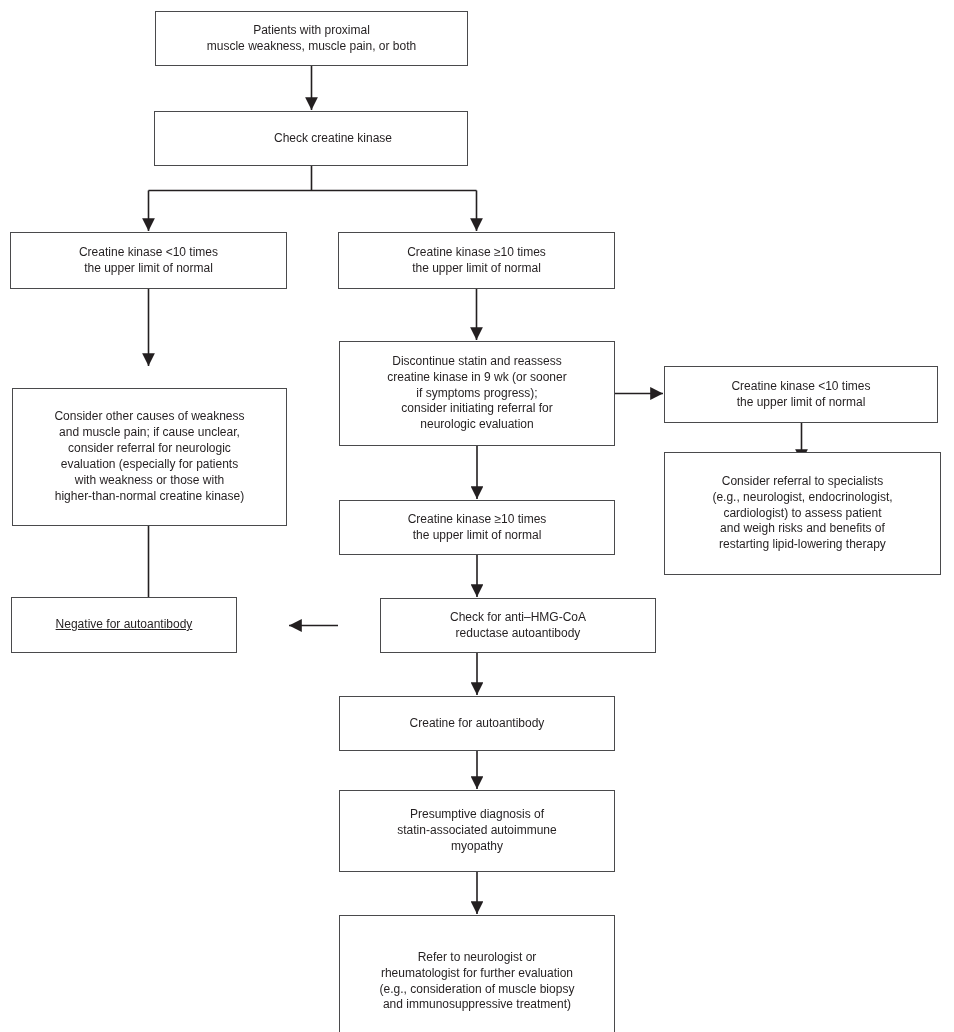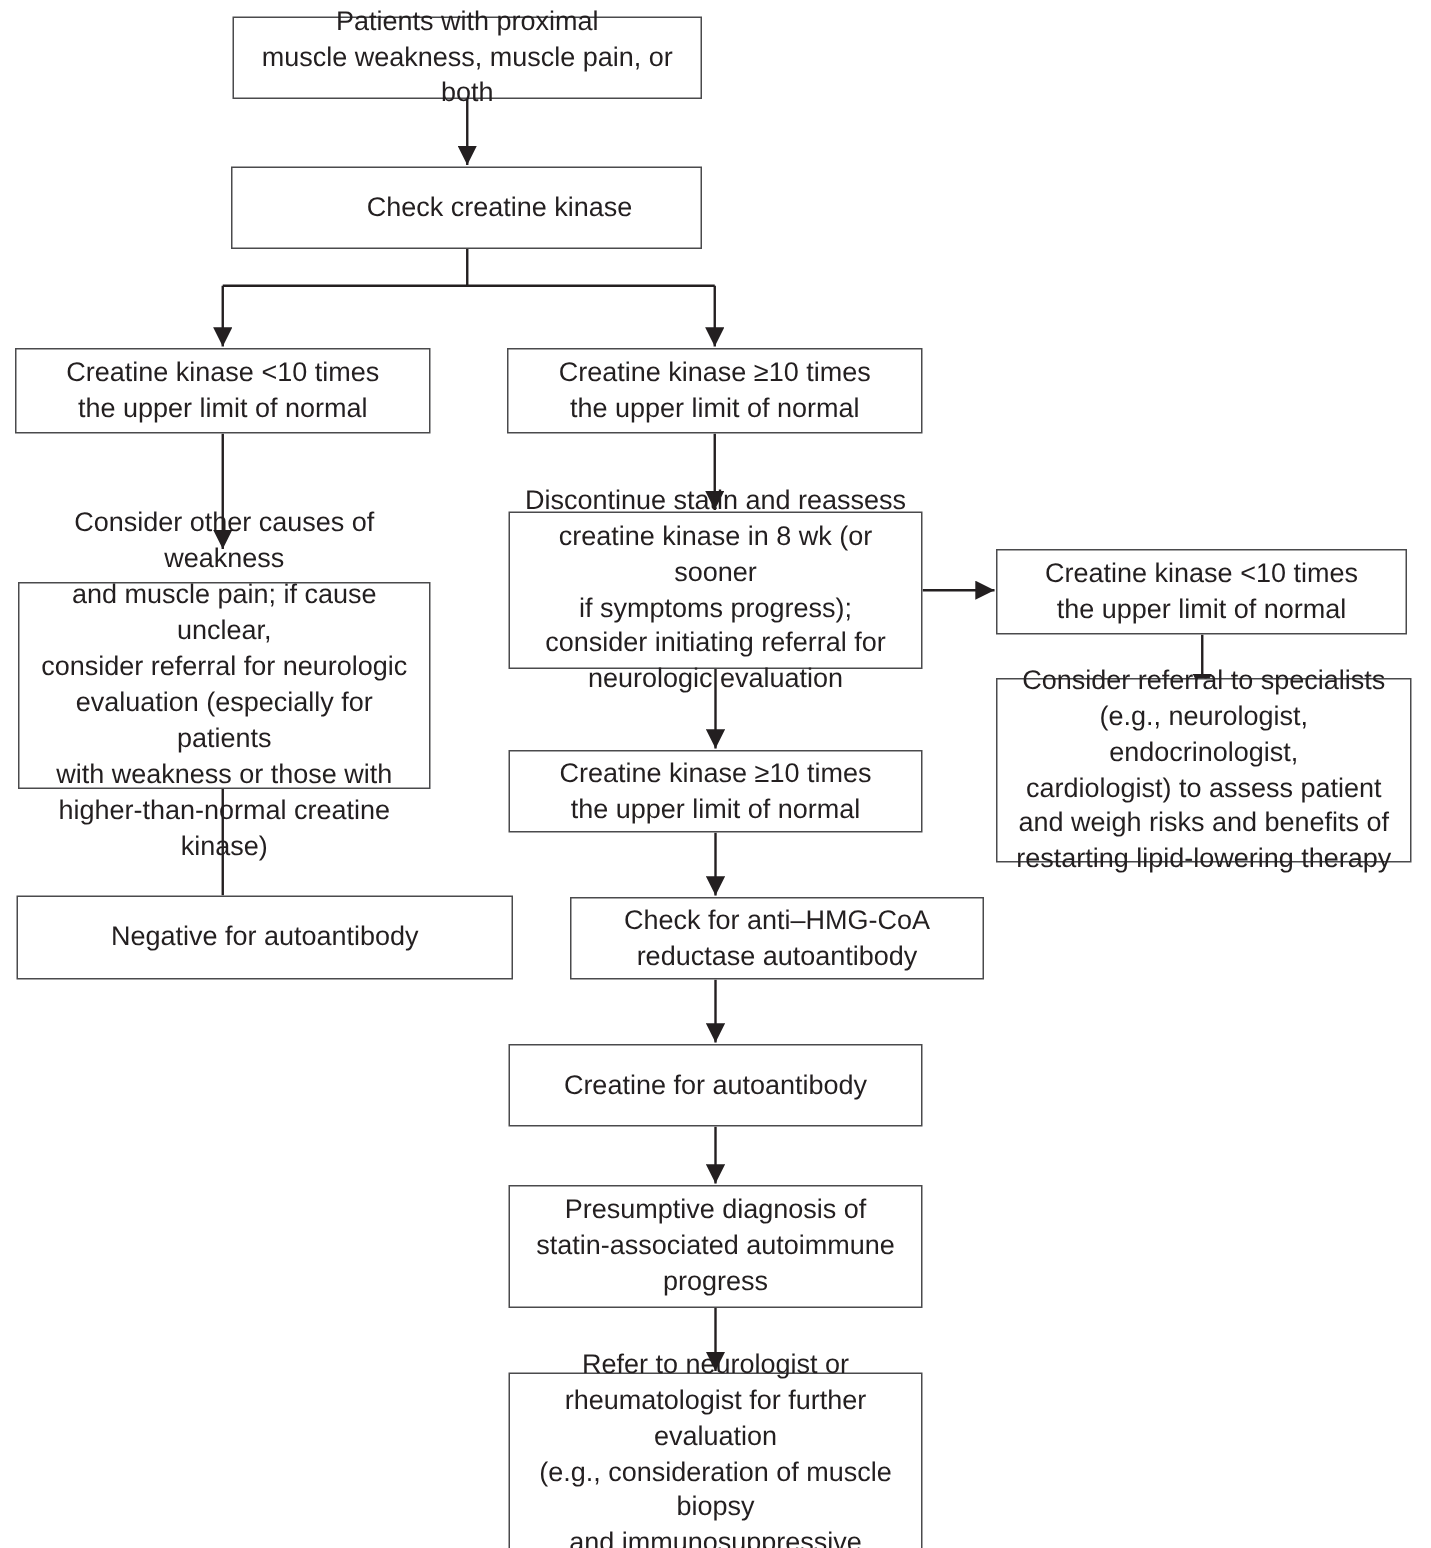--- a/index.html
+++ b/index.html
@@ -38,21 +38,21 @@
   .node {
     position: absolute;
     box-sizing: border-box;
     border: 1.5px solid var(--box-border);
     background: var(--bg);
     display: flex;
     align-items: center;
     justify-content: center;
     text-align: center;
     white-space: pre-line;
-    font-size: 18px;
+    font-size: 12px;
     line-height: 1.33;
     padding: 2px 4px;
   }
 </style>
 </head>
 <body>
 
 <div class="canvas">
 
   <svg class="connectors" viewBox="0 0 954 1032">
@@ -97,46 +97,46 @@
 the upper limit of normal</div>
 
   <div class="node" style="left:12px; top:388px; width:275px; height:138px;">Consider other causes of weakness
 and muscle pain; if cause unclear,
 consider referral for neurologic
 evaluation (especially for patients
 with weakness or those with
 higher-than-normal creatine kinase)</div>
 
   <div class="node" style="left:339px; top:341px; width:276px; height:105px;">Discontinue statin and reassess
-creatine kinase in 8 wk (or sooner
+creatine kinase in 9 wk (or sooner
 if symptoms progress);
 consider initiating referral for
 neurologic evaluation</div>
 
   <div class="node" style="left:664px; top:366px; width:274px; height:57px;">Creatine kinase &lt;10 times
 the upper limit of normal</div>
 
   <div class="node" style="left:664px; top:452px; width:277px; height:123px;">Consider referral to specialists
 (e.g., neurologist, endocrinologist,
 cardiologist) to assess patient
 and weigh risks and benefits of
 restarting lipid-lowering therapy</div>
 
   <div class="node" style="left:339px; top:500px; width:276px; height:55px;">Creatine kinase ≥10 times
 the upper limit of normal</div>
 
   <div class="node" style="left:339px; top:598px; width:276px; height:55px;margin-left:41px;">Check for anti–HMG-CoA
 reductase autoantibody</div>
 
-  <div class="node" style="left:11px; top:597px; width:331px; height:56px;">Negative for autoantibody</div>
+  <div class="node" style="left:11px; top:597px; width:226px; height:56px;text-decoration:underline;">Negative for autoantibody</div>
 
   <div class="node" style="left:339px; top:696px; width:276px; height:55px;">Creatine for autoantibody</div>
 
   <div class="node" style="left:339px; top:790px; width:276px; height:82px;">Presumptive diagnosis of
 statin-associated autoimmune
-progress</div>
+myopathy</div>
 
   <div class="node" style="left:339px; top:915px; width:276px; height:133px;">Refer to neurologist or
 rheumatologist for further evaluation
 (e.g., consideration of muscle biopsy
 and immunosuppressive treatment)</div>
 
 </div>
 
 </body></html>

